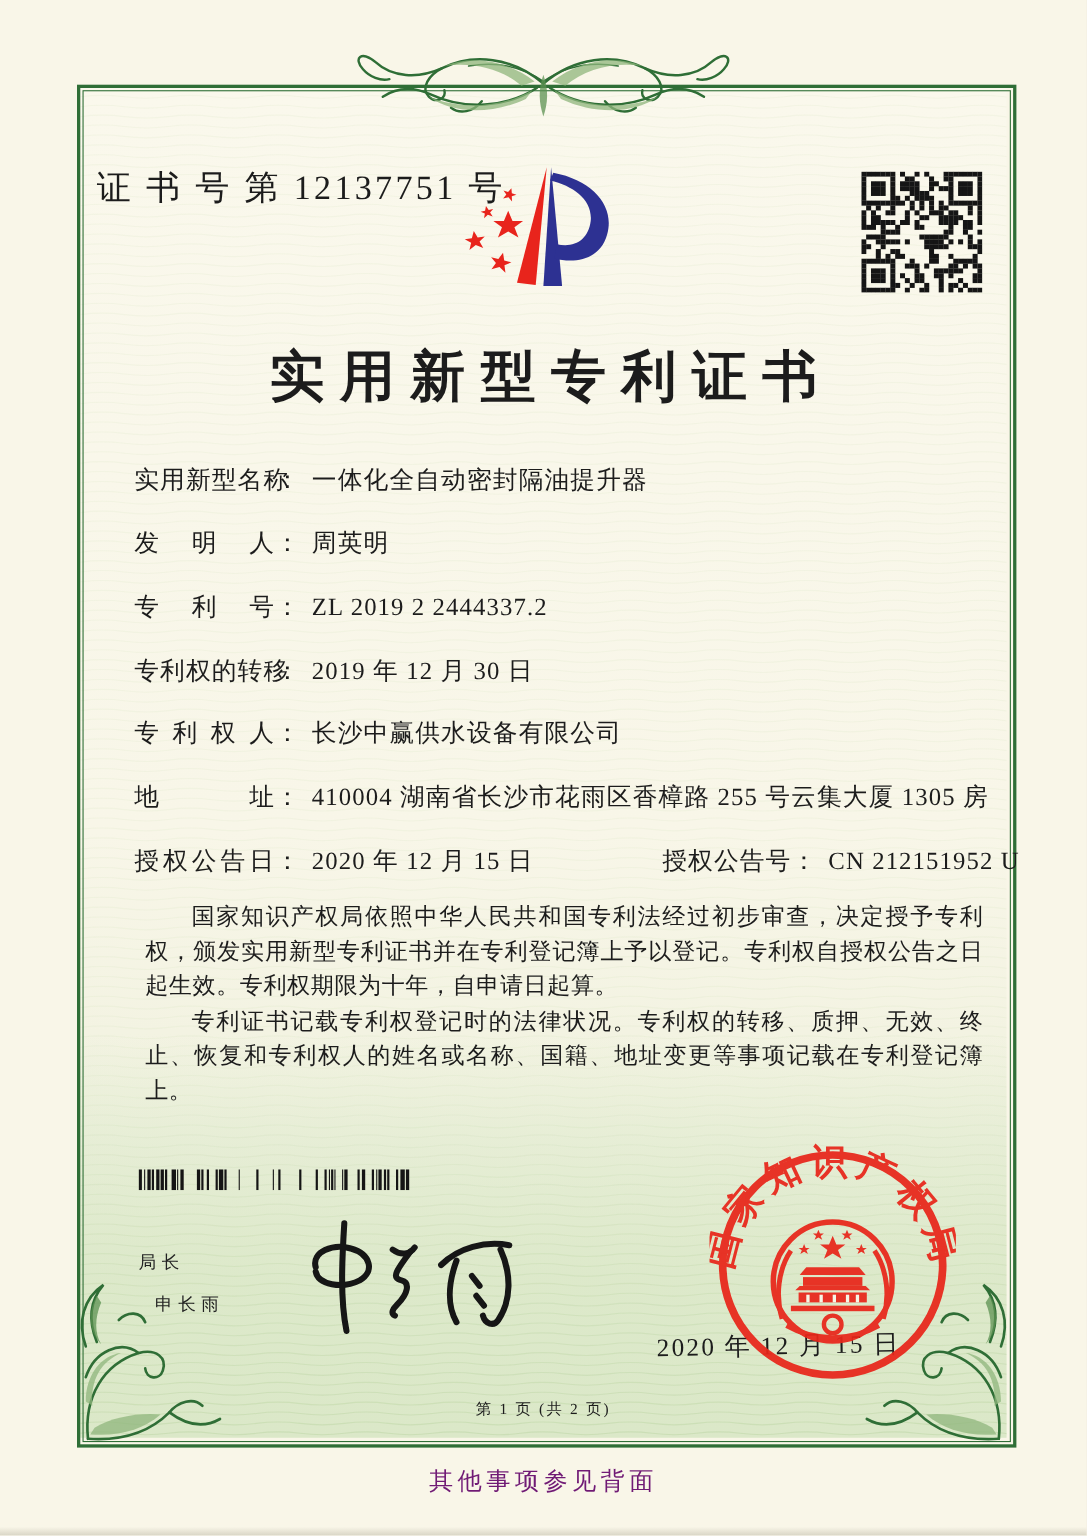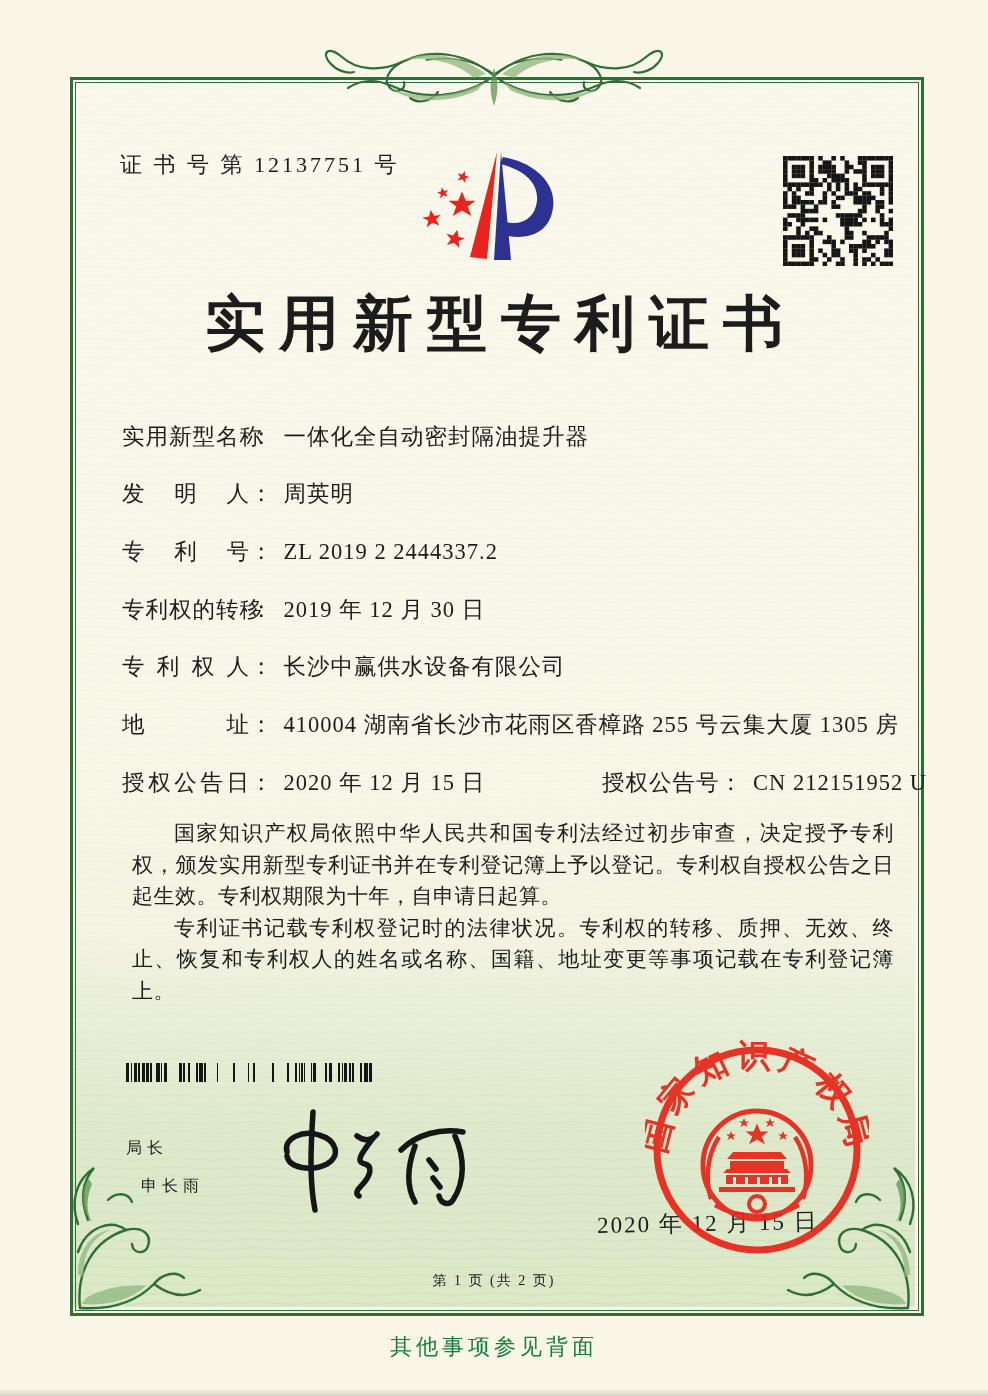--- a/index.html
+++ b/index.html
@@ -16,45 +16,45 @@
   .frame::after{content:"";position:absolute;left:2px;top:2px;right:2px;bottom:2px;
     border:1px solid #2f6e36;}
   .inner-bg{position:absolute;left:73px;top:80px;width:842px;height:1227px;
     background:linear-gradient(180deg,#faf8ec 0%,#f8f6e8 55%,#f3f3e2 70%,#edf1dd 78%,#e9efd8 86%,#e7eed6 100%);
     z-index:1;}
   .wash{position:absolute;left:73px;top:80px;width:842px;height:1227px;z-index:1;
     background:linear-gradient(180deg,rgba(221,233,203,0) 70%,rgba(216,230,197,.35) 79%,rgba(211,228,191,.55) 88%,rgba(211,228,191,.6) 100%);}
   svg.waves{position:absolute;left:73px;top:80px;z-index:2;}
   .ornament{position:absolute;z-index:4;pointer-events:none;}
   
-  .cert-no{position:absolute;left:120px;top:150px;font-size:22px;letter-spacing:3px;z-index:5;}
+  .cert-no{position:absolute;left:88px;top:150px;font-size:31px;letter-spacing:3px;z-index:5;}
   .logo{position:absolute;left:400px;top:140px;z-index:5;}
   .qr{position:absolute;left:783px;top:156px;z-index:5;}
-  .title{position:absolute;left:0;width:988px;top:284px;text-align:center;
-    font-size:60px;font-weight:700;letter-spacing:14px;text-indent:14px;z-index:5;}
+  .title{position:absolute;left:0;width:988px;top:309px;text-align:center;
+    font-size:50px;font-weight:700;letter-spacing:14px;text-indent:14px;z-index:5;}
   
   .row{position:absolute;left:122px;font-size:22.5px;letter-spacing:1px;white-space:nowrap;z-index:5;}
   .flabel{display:inline-block;width:128px;text-align:justify;text-align-last:justify;vertical-align:bottom;}
   .fcolon{display:inline-block;}
   .fvalue{margin-left:10px;}
   .row2{position:absolute;left:480px;top:0;}
   
   .paras{position:absolute;left:120px;top:818px;width:762px;z-index:5;
     font-size:21px;line-height:31.5px;text-align:justify;letter-spacing:.5px;margin-left:12px;}
   .paras p{margin:0;text-indent:2em;}
   
   .barcode{position:absolute;left:126px;top:1063px;z-index:5;}
   .officer{position:absolute;left:126px;z-index:5;
     font-family:"Liberation Sans","DejaVu Sans",sans-serif;font-size:16px;letter-spacing:5px;color:#222;}
   .officer.t1{top:1138px;} .officer.t2{top:1176px;margin-left:15px;}
   .signature{position:absolute;left:275px;top:1102px;z-index:6;}
   .seal{position:absolute;left:645px;top:1035px;z-index:7;opacity:.93;}
   .seal-date{position:absolute;left:597px;top:1208px;font-size:23px;letter-spacing:2px;z-index:6;transform:rotate(-1deg);}
   .pageno{position:absolute;left:70px;width:848px;top:1272px;text-align:center;font-size:14px;letter-spacing:2px;z-index:5;}
-  .footnote{position:absolute;left:0;width:988px;top:1332px;text-align:center;font-size:22px;letter-spacing:4px;z-index:5;color:#15803d;}
+  .footnote{position:absolute;left:0;width:988px;top:1332px;text-align:center;font-size:22px;letter-spacing:4px;z-index:5;color:#701a75;}
 </style>
 </head>
 <body>
 
 <div class="page">
 
   <div class="inner-bg"></div>
   <div class="wash"></div>
   <svg class="waves" id="waves" width="842" height="1227">
       <path d="M0,8 q20,-2.6 40,0 t40,0 t40,0 t40,0 t40,0 t40,0 t40,0 t40,0 t40,0 t40,0 t40,0 t40,0 t40,0 t40,0 t40,0 t40,0 t40,0 t40,0 t40,0 t40,0 t40,0 t40,0" stroke="#b9d3a0" stroke-opacity="0.10" fill="none" stroke-width="1"></path>

